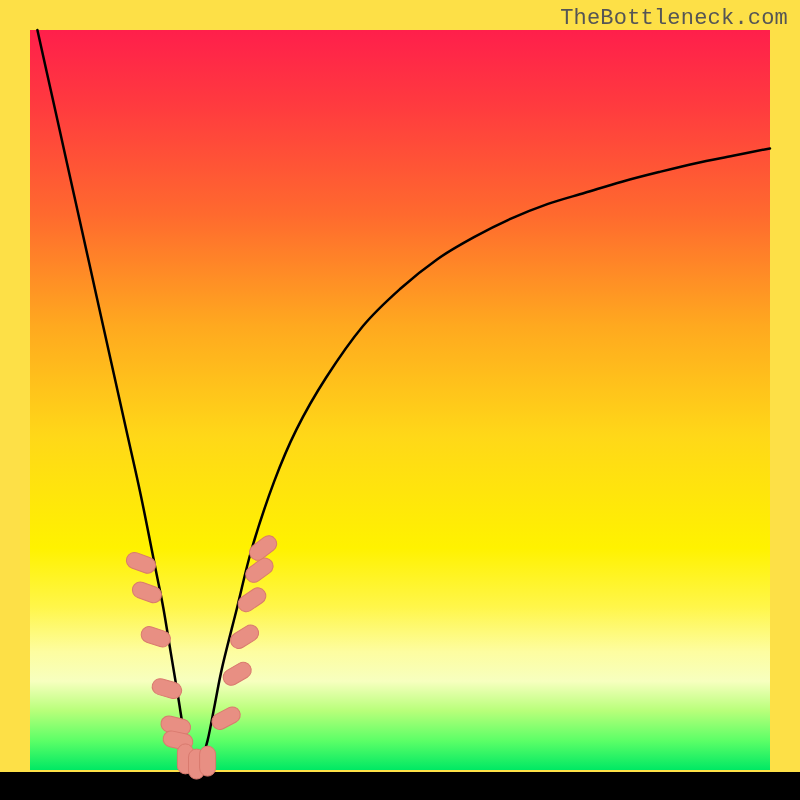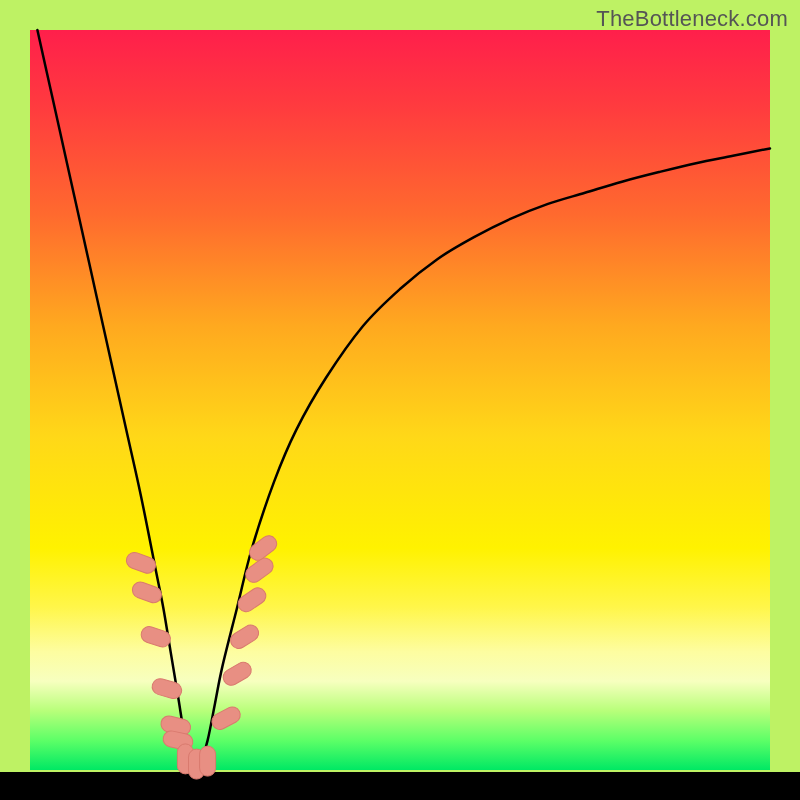--- a/index.html
+++ b/index.html
@@ -8,21 +8,22 @@
     width: 800px;
     height: 800px;
     overflow: hidden;
     background: #000;
     font-family: Arial, Helvetica, sans-serif;
   }
   .frame {
     position: relative;
     width: 800px;
     height: 772px;
-    background: #bef264;
+    background: #fde047;
+    font-family: Liberation Mono, monospace;
   }
   .plot-area {
     position: absolute;
     left: 30px;
     top: 30px;
     width: 740px;
     height: 740px;
     
     background: linear-gradient(
       to bottom,

